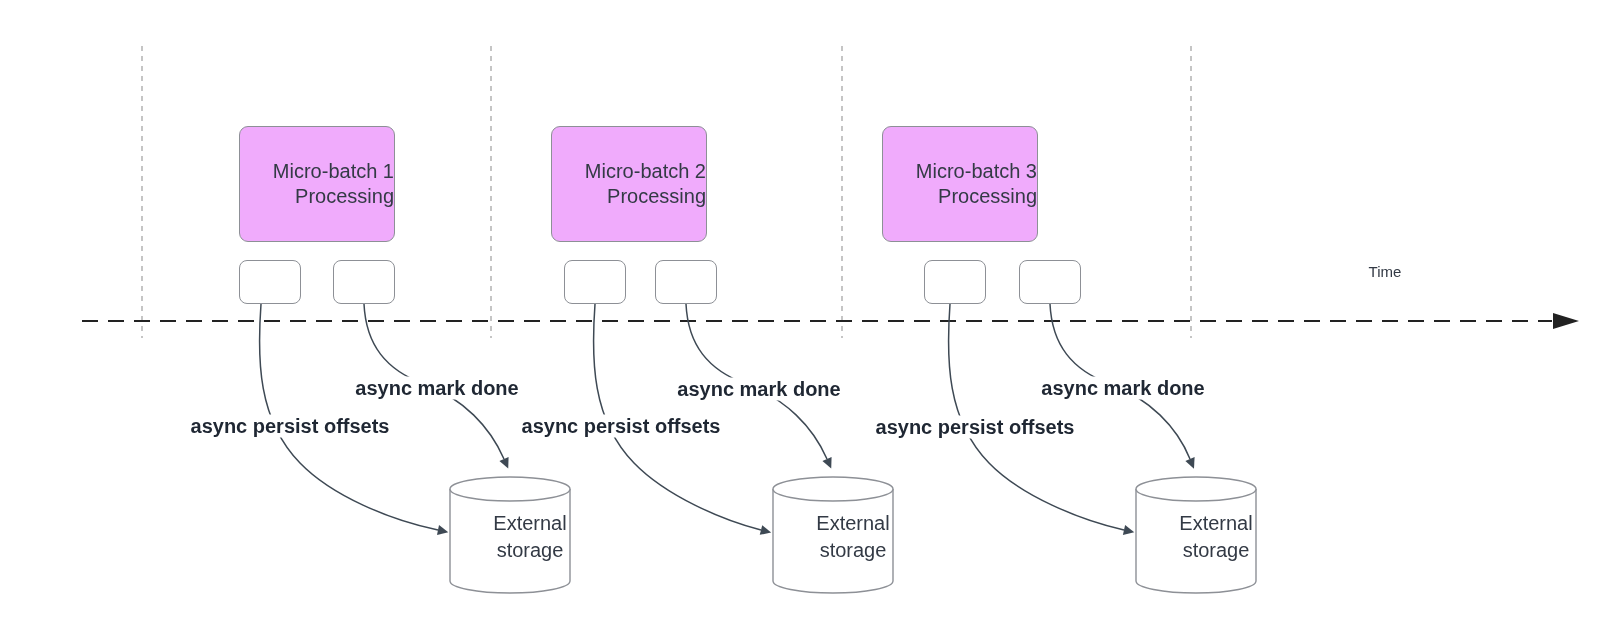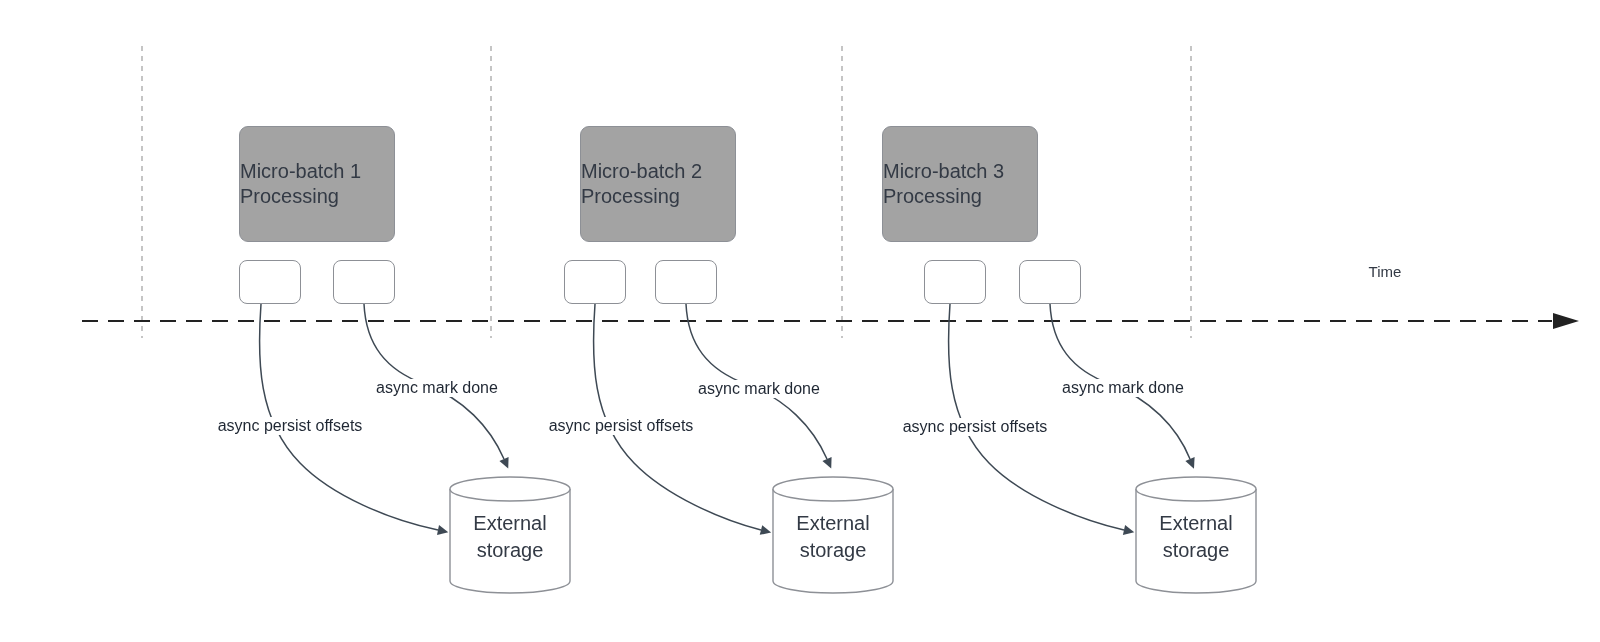--- a/index.html
+++ b/index.html
@@ -18,36 +18,36 @@
   }
   .canvas svg{position:absolute;left:0;top:0;}
   .guide{stroke:var(--guide-line);stroke-width:1.5;stroke-dasharray:5 5;fill:none;}
   .axis{stroke:var(--time-axis);stroke-width:2;stroke-dasharray:16 10;fill:none;}
   .axis-head{fill:var(--time-axis);stroke:none;}
   .edge{stroke:var(--arrow);stroke-width:1.5;fill:none;}
   .ah-fill{fill:var(--arrow);stroke:none;}
   .cyl{fill:#ffffff;stroke:var(--shape-stroke);stroke-width:1.4;}
   .bigbox{
     position:absolute;width:156px;height:116px;border:1.4px solid var(--shape-stroke);
-    border-radius:9px;background:#a3a3a3;display:flex;flex-direction:column;
-    align-items:flex-start;justify-content:center;color:var(--shape-text);
+    border-radius:9px;background:#f0abfc;display:flex;flex-direction:column;
+    align-items:flex-end;justify-content:center;color:var(--shape-text);
     font-size:20px;line-height:25px;text-align:center;box-sizing:border-box;
   }
   .smallbox{
     position:absolute;width:62px;height:44px;border:1.4px solid var(--shape-stroke);
     border-radius:8px;background:#ffffff;box-sizing:border-box;
   }
   .edge-label{
     position:absolute;transform:translate(-50%,-50%);white-space:nowrap;
-    font-size:16px;font-weight:normal;color:var(--edge-label-text);
+    font-size:20px;font-weight:bold;color:var(--edge-label-text);
     background:var(--background);padding:0 3px;z-index:2;
   }
   .cyl-label{
     position:absolute;width:120px;text-align:center;color:var(--shape-text);
-    font-size:20px;line-height:27px;z-index:2;
+    font-size:20px;line-height:27px;z-index:2;padding-left:20px;
   }
   .time-label{
     position:absolute;transform:translate(-50%,-50%);font-size:15px;
     color:var(--shape-text);white-space:nowrap;z-index:2;
   }
 </style>
 </head>
 <body>
 
 <div class="canvas">
@@ -96,21 +96,21 @@
   </div>
   <div class="smallbox" style="left:239px;top:260px;"></div>
   <div class="smallbox" style="left:333px;top:260px;"></div>
   <div class="edge-label" style="left:290px;top:426px;">async persist offsets</div>
   <div class="edge-label" style="left:437px;top:388px;">async mark done</div>
   <div class="cyl-label" style="left:450px;top:510px;">
     <div>External</div>
     <div>storage</div>
   </div>
 
-  <div class="bigbox" style="left:580px;top:126px;">
+  <div class="bigbox" style="left:551px;top:126px;">
     <div>Micro-batch 2</div>
     <div>Processing</div>
   </div>
   <div class="smallbox" style="left:564px;top:260px;"></div>
   <div class="smallbox" style="left:655px;top:260px;"></div>
   <div class="edge-label" style="left:621px;top:426px;">async persist offsets</div>
   <div class="edge-label" style="left:759px;top:389px;">async mark done</div>
   <div class="cyl-label" style="left:773px;top:510px;">
     <div>External</div>
     <div>storage</div>

